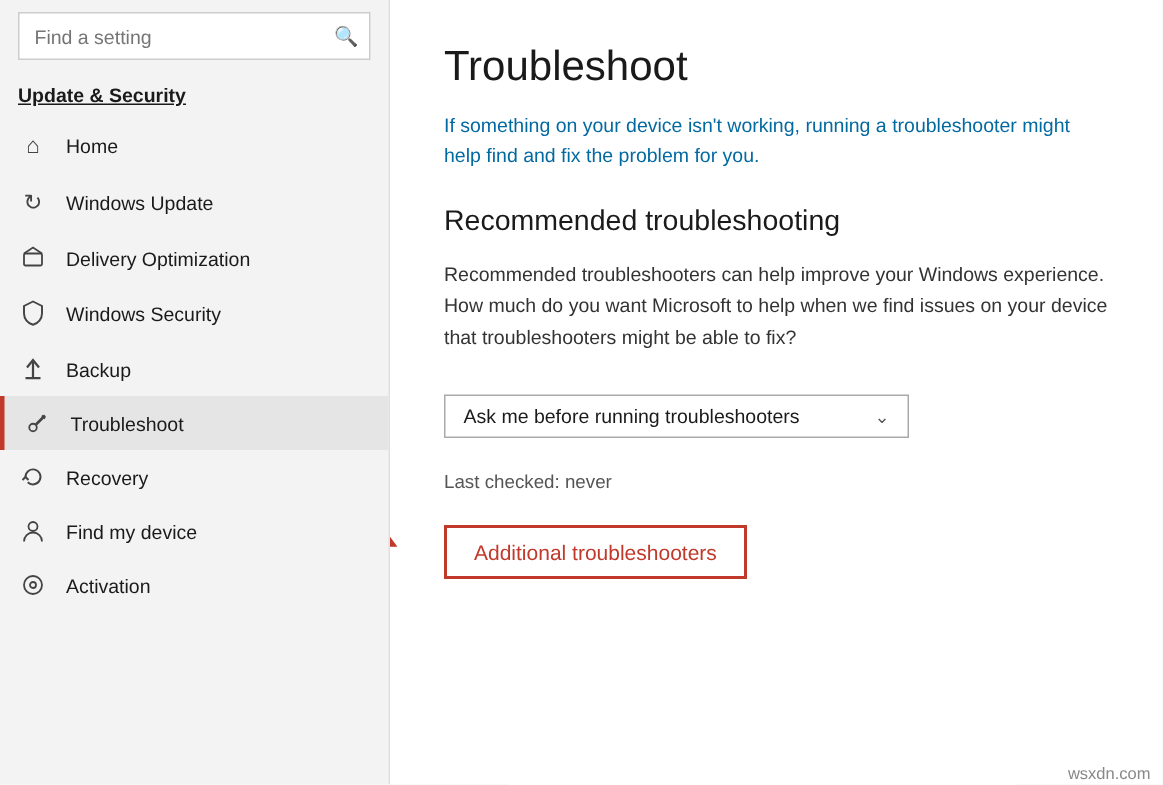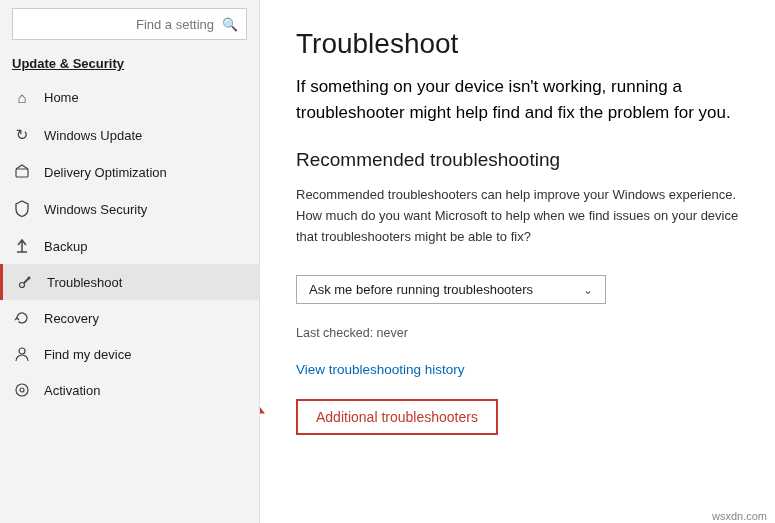--- a/index.html
+++ b/index.html
@@ -32,21 +32,20 @@
       position: relative;
     }
     .sidebar-search input {
       width: 100%;
       height: 32px;
       border: 1px solid #ccc;
       background: #fff;
       padding: 0 32px 0 10px;
       font-size: 13px;
       color: #555;
-      text-align: right;
     }
     .sidebar-search .search-icon {
       position: absolute;
       right: 8px;
       top: 50%;
       transform: translateY(-50%);
       color: #555;
       font-size: 13px;
     }
     .sidebar-section-label {
@@ -85,22 +84,22 @@
       padding: 28px 36px;
       overflow-y: auto;
     }
     .content-title {
       font-size: 28px;
       font-weight: 300;
       color: #1a1a1a;
       margin-bottom: 14px;
     }
     .content-desc {
-      font-size: 17px;
-      color: #000000;
+      font-size: 13px;
+      color: #0369a1;
       line-height: 1.5;
       margin-bottom: 24px;
     }
     .section-heading {
       font-size: 19px;
       font-weight: 400;
       color: #1a1a1a;
       margin-bottom: 14px;
     }
     .section-desc {
@@ -275,21 +274,20 @@
     <div class="dropdown-container">
       <div class="dropdown-select">
         <span>Ask me before running troubleshooters</span>
         <span class="chevron">⌄</span>
       </div>
     </div>
 
 
     <div class="last-checked">Last checked: never</div>
 
-    <a class="view-history-link">View troubleshooting history</a>
 
     <div style="position:relative; display:inline-block;">
       
       <svg style="position:absolute; top:-80px; left:-120px; pointer-events:none; z-index:5;" width="160" height="100" viewBox="0 0 160 100">
         <defs>
           <marker id="arrowhead" markerWidth="8" markerHeight="8" refX="4" refY="4" orient="auto">
             <path d="M0,0 L8,4 L0,8 Z" fill="#c0392b"></path>
           </marker>
         </defs>
         <path d="M 30,10 Q 20,60 80,90" stroke="#c0392b" stroke-width="2.5" fill="none" marker-end="url(#arrowhead)"></path>

